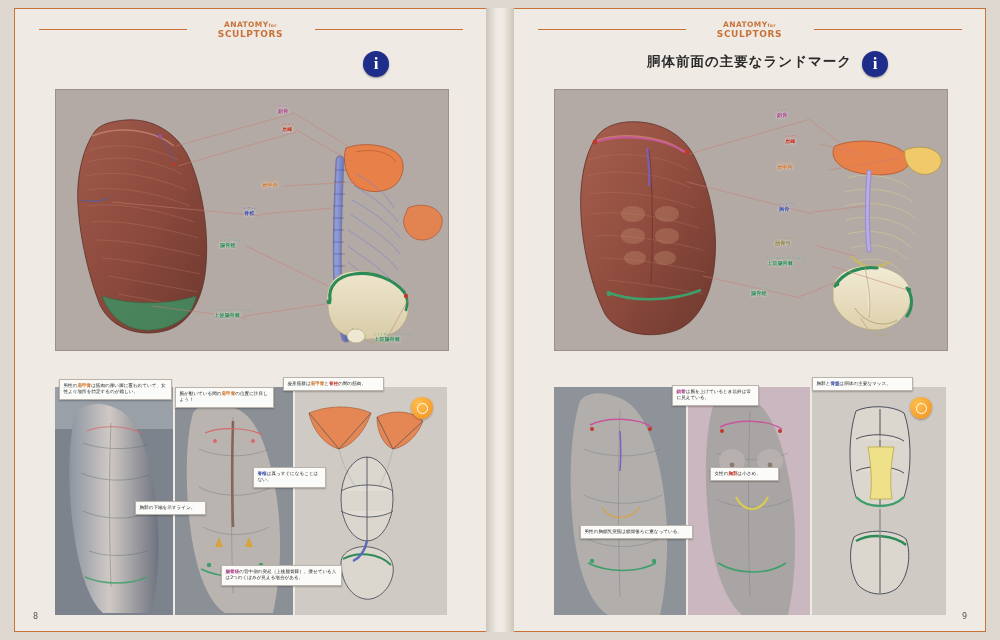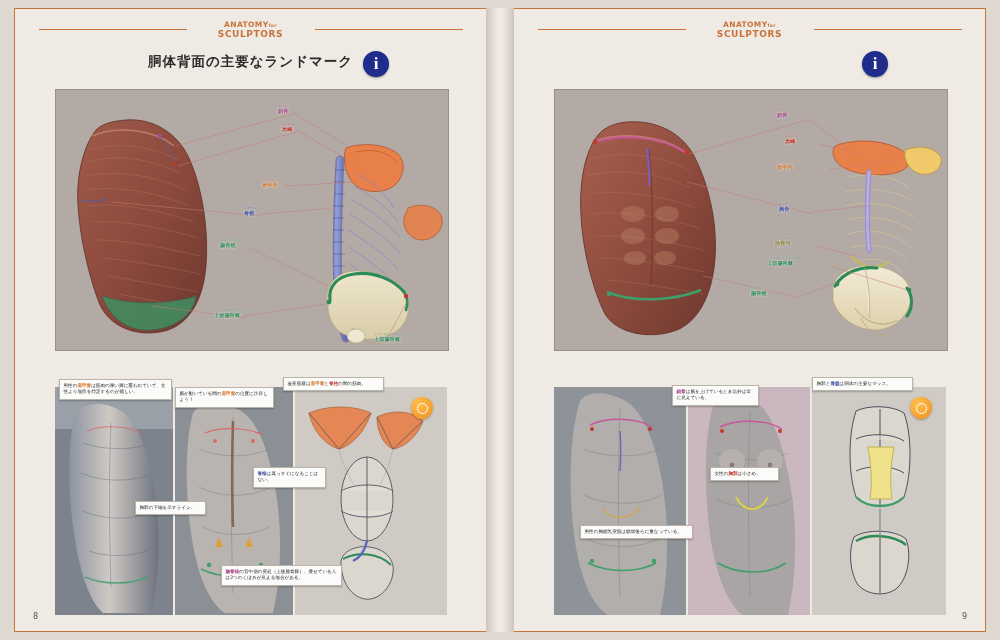--- a/index.html
+++ b/index.html
@@ -39,21 +39,20 @@
 
 <div class="spread">
 
   <div class="page left">
     <div class="rule a"></div>
     <div class="rule b"></div>
     <div class="logo">
       <div class="l1"><span>ANATOMY</span><span class="sm">for</span></div>
       <div class="l2">SCULPTORS</div>
     </div>
-    <div class="title">胴体背面の主要なランドマーク</div>
     <div class="info-badge">i</div>
 
     <div class="hero">
       <svg width="392" height="260" viewBox="0 0 392 260">
         <defs>
           <linearGradient id="mu" x1="0" y1="0" x2="1" y2="1">
             <stop offset="0" stop-color="#a05a4a"></stop>
               <stop offset=".5" stop-color="#8c4a3d"></stop>
               <stop offset="1" stop-color="#6e382e"></stop>
           </linearGradient>
@@ -259,20 +258,21 @@
     <div class="folio">8</div>
   </div>
 
   <div class="page right">
     <div class="rule a"></div>
     <div class="rule b"></div>
     <div class="logo">
       <div class="l1"><span>ANATOMY</span><span class="sm">for</span></div>
       <div class="l2">SCULPTORS</div>
     </div>
+    <div class="title">胴体前面の主要なランドマーク</div>
     <div class="info-badge">i</div>
 
     <div class="hero">
       <svg width="392" height="260" viewBox="0 0 392 260">
         <defs>
           <linearGradient id="mu2" x1="0" y1="0" x2="1" y2="1">
             <stop offset="0" stop-color="#a8604e"></stop>
               <stop offset=".5" stop-color="#8f4c3e"></stop>
               <stop offset="1" stop-color="#6e382e"></stop>
             </linearGradient>

